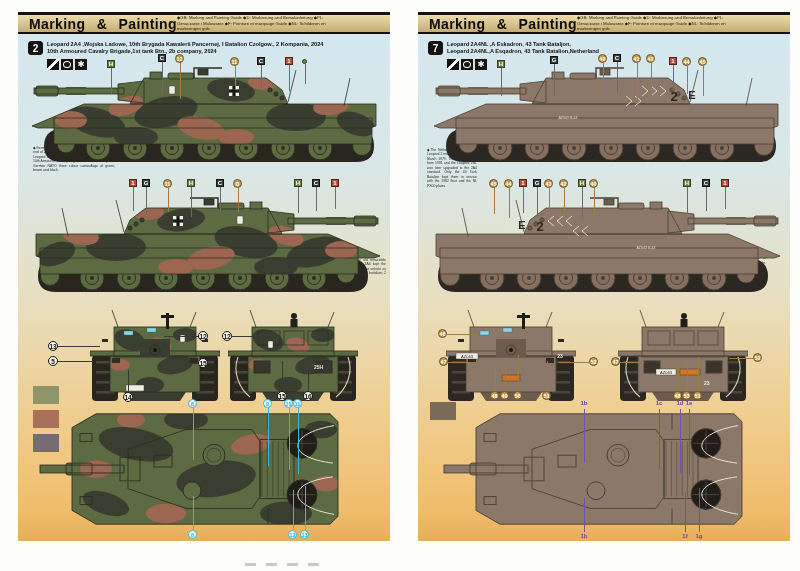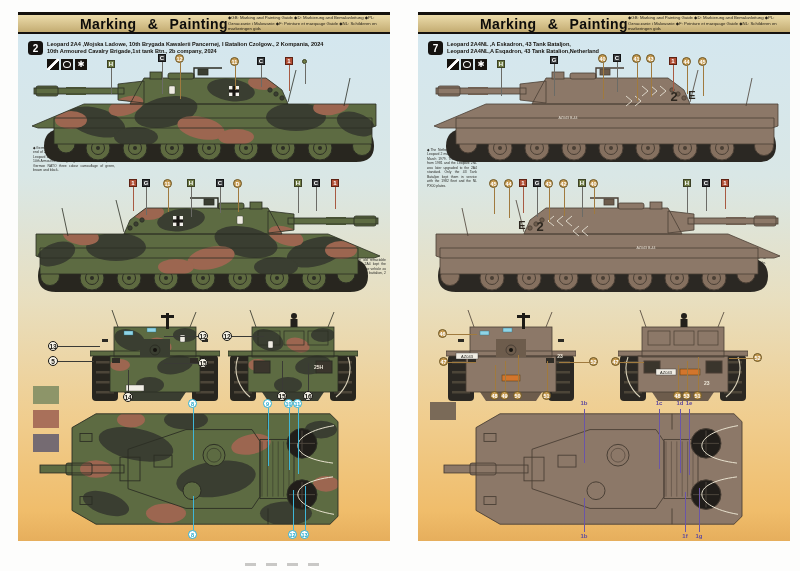--- a/index.html
+++ b/index.html
@@ -1,21 +1,21 @@
 <!DOCTYPE html>
 <html><head>
 <meta charset="utf-8">
 <style>
   html,body{margin:0;padding:0;background:#fdfdfc;width:800px;height:571px;overflow:hidden;
     font-family:"Liberation Sans",sans-serif;}
   .page{position:absolute;top:12px;width:372px;height:529px;background:#fff;}
   #page-left{left:18px;} #page-right{left:418px;}
   .hdr{position:relative;height:22px;border-top:3px solid #14110e;border-bottom:2px solid #14110e;
     background:linear-gradient(#ecdcab,#c3ac72);display:flex;align-items:center;
-    justify-content:flex-end;padding:0 2px;box-sizing:border-box;}
+    justify-content:flex-start;padding:0 11px;box-sizing:border-box;}
   .hdr-title{font-weight:bold;font-size:14px;color:#0d0c0a;letter-spacing:.4px;word-spacing:7px;white-space:nowrap;}
   .hdr-guide{width:160px;font-size:4.3px;line-height:1.3;color:#201c14;}
   .content{position:absolute;top:22px;left:0;right:0;bottom:0;overflow:hidden;
     background:linear-gradient(180deg,#d4e7ef 0%,#d9e7e6 28%,#e8dfc0 52%,#f0cd8e 76%,#f0bd6b 94%,#e6ae5c 100%);}
   .itemnum{position:absolute;left:10px;top:7px;width:15px;height:14px;background:#141210;color:#fff;
     font-weight:bold;font-size:10px;border-radius:3.5px;display:flex;align-items:center;justify-content:center;}
   .ititle{position:absolute;left:29px;top:7px;font-weight:bold;font-size:5.6px;line-height:1.25;color:#14110c;width:320px;}
   .flagicons{position:absolute;left:29px;top:25px;display:flex;gap:2px;}
   .fic{width:12px;height:11px;background:#16130f;position:relative;display:flex;align-items:center;justify-content:center;}
   .fic.brush{background:linear-gradient(135deg,#16130f 40%,#fff 44%,#fff 57%,#16130f 61%);}

